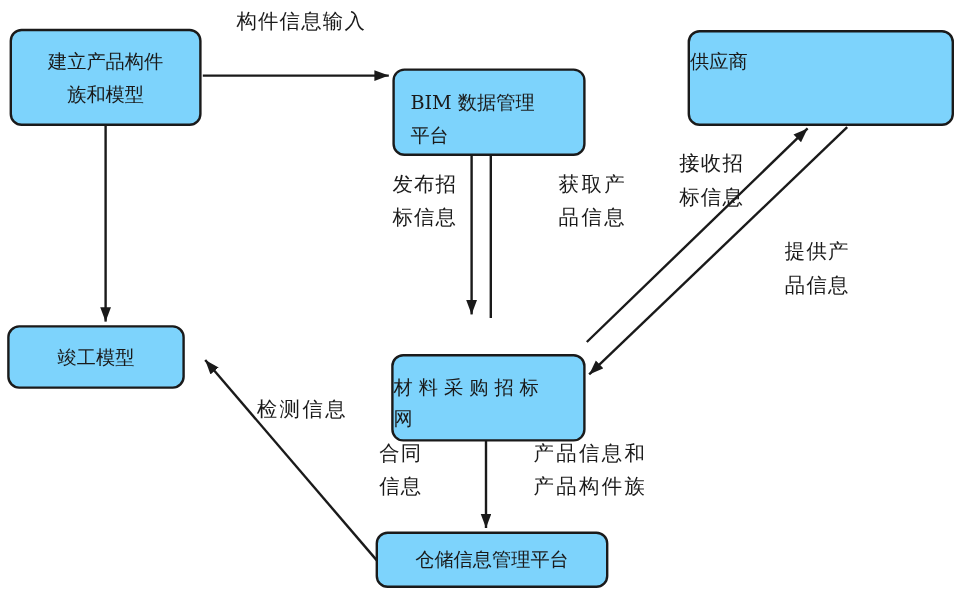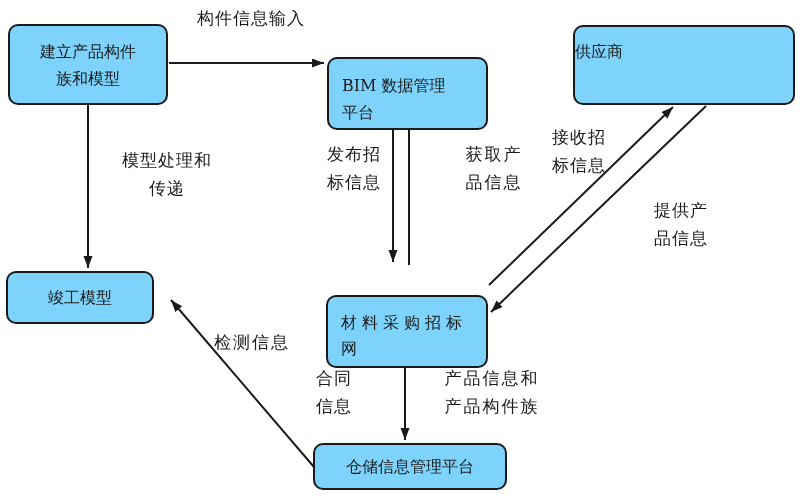--- a/index.html
+++ b/index.html
@@ -37,29 +37,29 @@
   .lbl.center{text-align:center;}
   .lbl.left{text-align:center;}
   .ls2{letter-spacing:2px;}
   .ls5{letter-spacing:5px;}
 
   
   #node-create{left:8px;top:24px;width:160px;height:81px;}
   #node-bim{left:327px;top:27px;width:161px;height:73px;padding:11px 8px 0 13px;}
   #node-supplier{left:573px;top:25px;width:222px;height:80px;padding-top:11px;}
   #node-asbuilt{left:6px;top:271px;width:148px;height:53px;}
-  #node-bidding{left:326px;top:265px;width:162px;height:73px;padding:8px 4px 0 13px;line-height:26px;}
+  #node-bidding{left:326px;top:265px;width:162px;height:73px;padding:8px 4px 0 0;line-height:26px;}
   #node-warehouse{left:313px;top:443px;width:194px;height:47px;}
 
   
   #lbl-component-input{left:189px;top:4px;width:124px;}
   #lbl-model-process{left:114px;top:146px;width:106px;}
   #lbl-publish{left:322px;top:140px;width:64px;}
   #lbl-obtain{left:425px;top:140px;width:66px;margin-left:36px;}
-  #lbl-receive{left:545px;top:123px;width:68px;}
+  #lbl-receive{left:559px;top:123px;width:68px;}
   #lbl-provide{left:647px;top:196px;width:68px;}
   #lbl-detect{left:210px;top:328px;width:84px;}
   #lbl-contract{left:311px;top:364px;width:46px;}
   #lbl-product-right{left:440px;top:364px;width:104px;}
   #lbl-product-left{left:146px;top:370px;width:92px;}
 </style>
 </head>
 <body>
 
 <div id="stage">
@@ -102,22 +102,20 @@
     <span>材料采购招标
 网</span>
   </div>
 
   <div class="node center" id="node-warehouse">
     <span>仓储信息管理平台</span>
   </div>
 
   <div class="lbl center" id="lbl-component-input">构件信息输入</div>
 
-  <div class="lbl center" id="lbl-model-process">模型处理和
-传递</div>
 
   <div class="lbl center" id="lbl-publish">发布招
 标信息</div>
 
   <div class="lbl center ls2" id="lbl-obtain">获取产
 品信息</div>
 
   <div class="lbl center" id="lbl-receive">接收招
 标信息</div>
 

